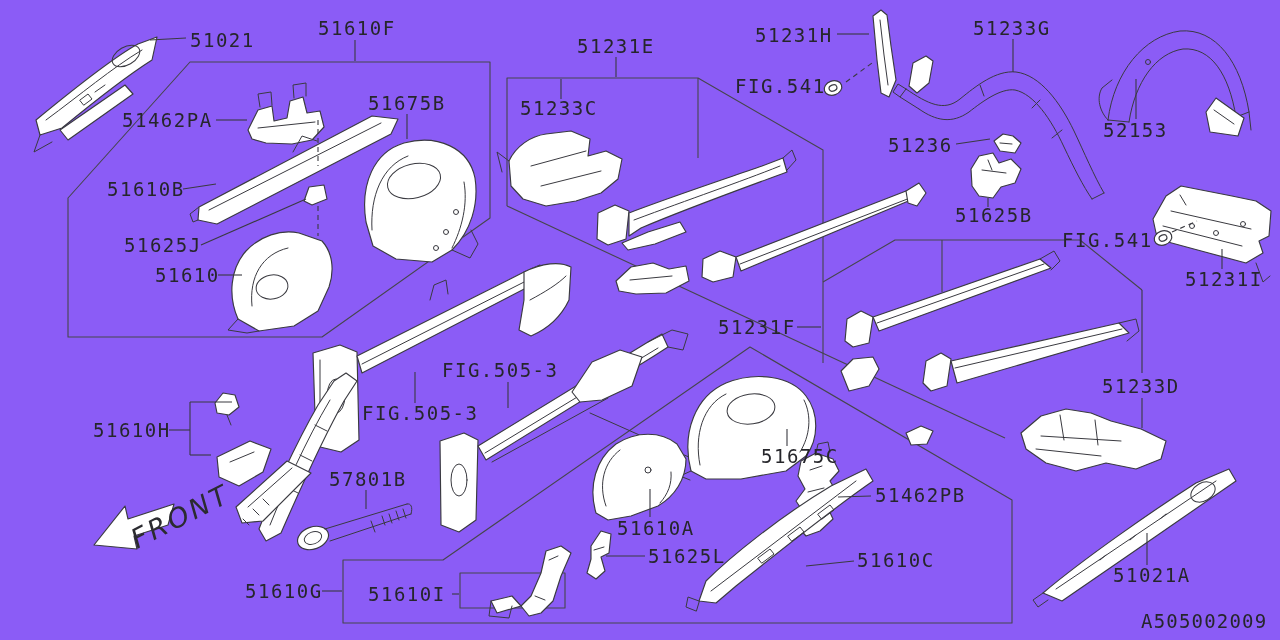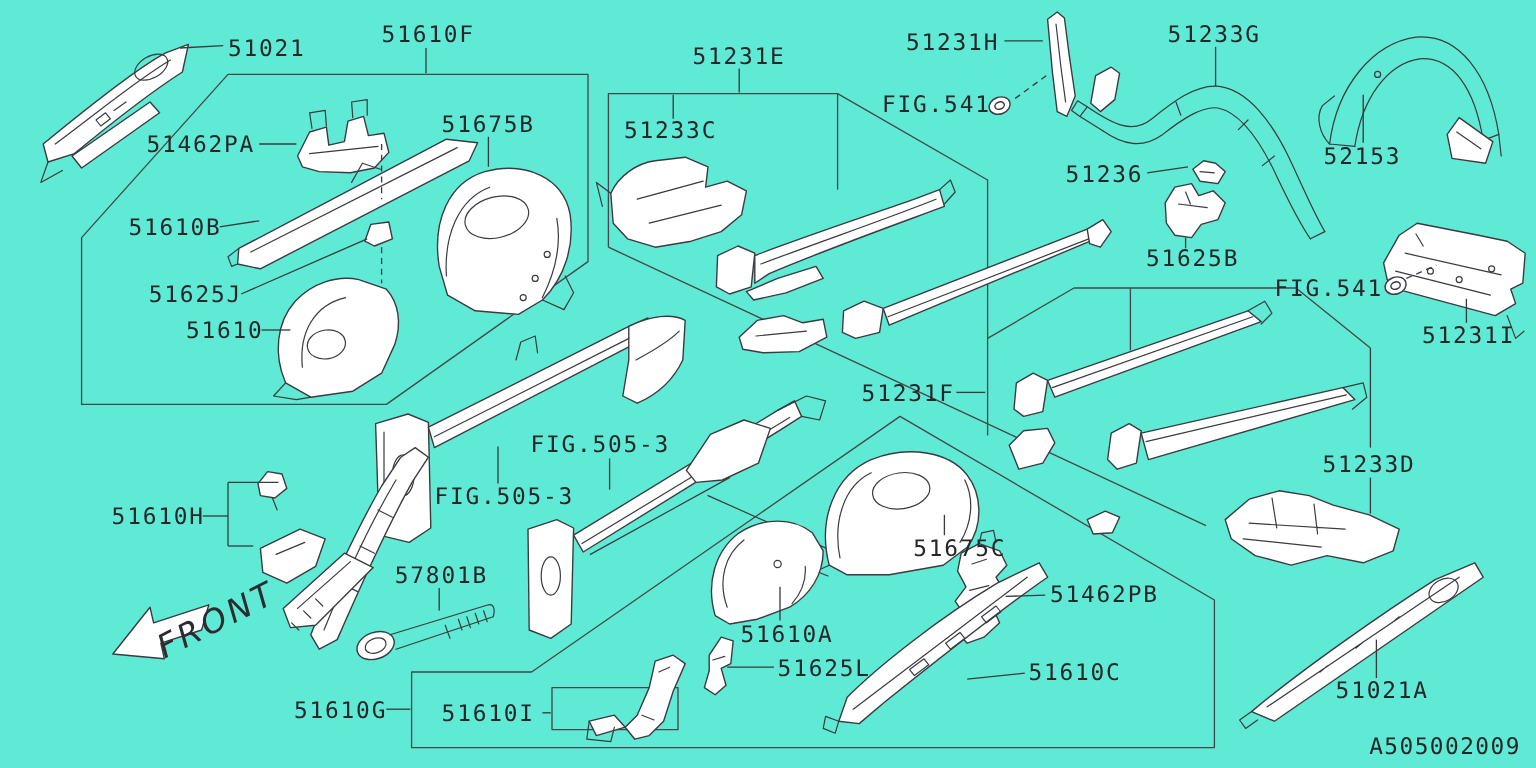--- a/index.html
+++ b/index.html
@@ -1,16 +1,16 @@
 <!DOCTYPE html>
 <html><head>
 <meta charset="utf-8">
 <style>
   html,body{margin:0;padding:0;background:#ffffff;}
-  #stage{position:relative;width:1280px;height:640px;background:#5eead4;overflow:hidden;}
+  #stage{position:relative;width:1280px;height:640px;background:#8b5cf6;overflow:hidden;}
   svg{display:block;}
   .plabel{font-family:"DejaVu Sans Mono","Liberation Mono",monospace;font-size:19px;letter-spacing:1.5px;fill:#26262b;}
   .codelabel{font-family:"DejaVu Sans Mono","Liberation Mono",monospace;font-size:19px;letter-spacing:1.2px;fill:#26262b;}
   .frontlabel{font-family:"DejaVu Sans","Liberation Sans",sans-serif;font-style:italic;font-size:27px;letter-spacing:3px;fill:#2b2b30;}
   .leader{stroke:#3a3a40;fill:none;stroke-width:1.1;}
   .dashedline{stroke:#3a3a40;fill:none;stroke-width:1.1;stroke-dasharray:5 4;}
   .gbox{stroke:#46464c;fill:none;stroke-width:1.1;stroke-linejoin:round;}
   .sk{stroke:#3a3a40;fill:#ffffff;stroke-width:1.15;stroke-linejoin:round;stroke-linecap:round;}
   .skl{stroke:#3a3a40;fill:none;stroke-width:1;stroke-linejoin:round;stroke-linecap:round;}
   .grom{stroke:#3a3a40;fill:#ffffff;stroke-width:1.2;}

